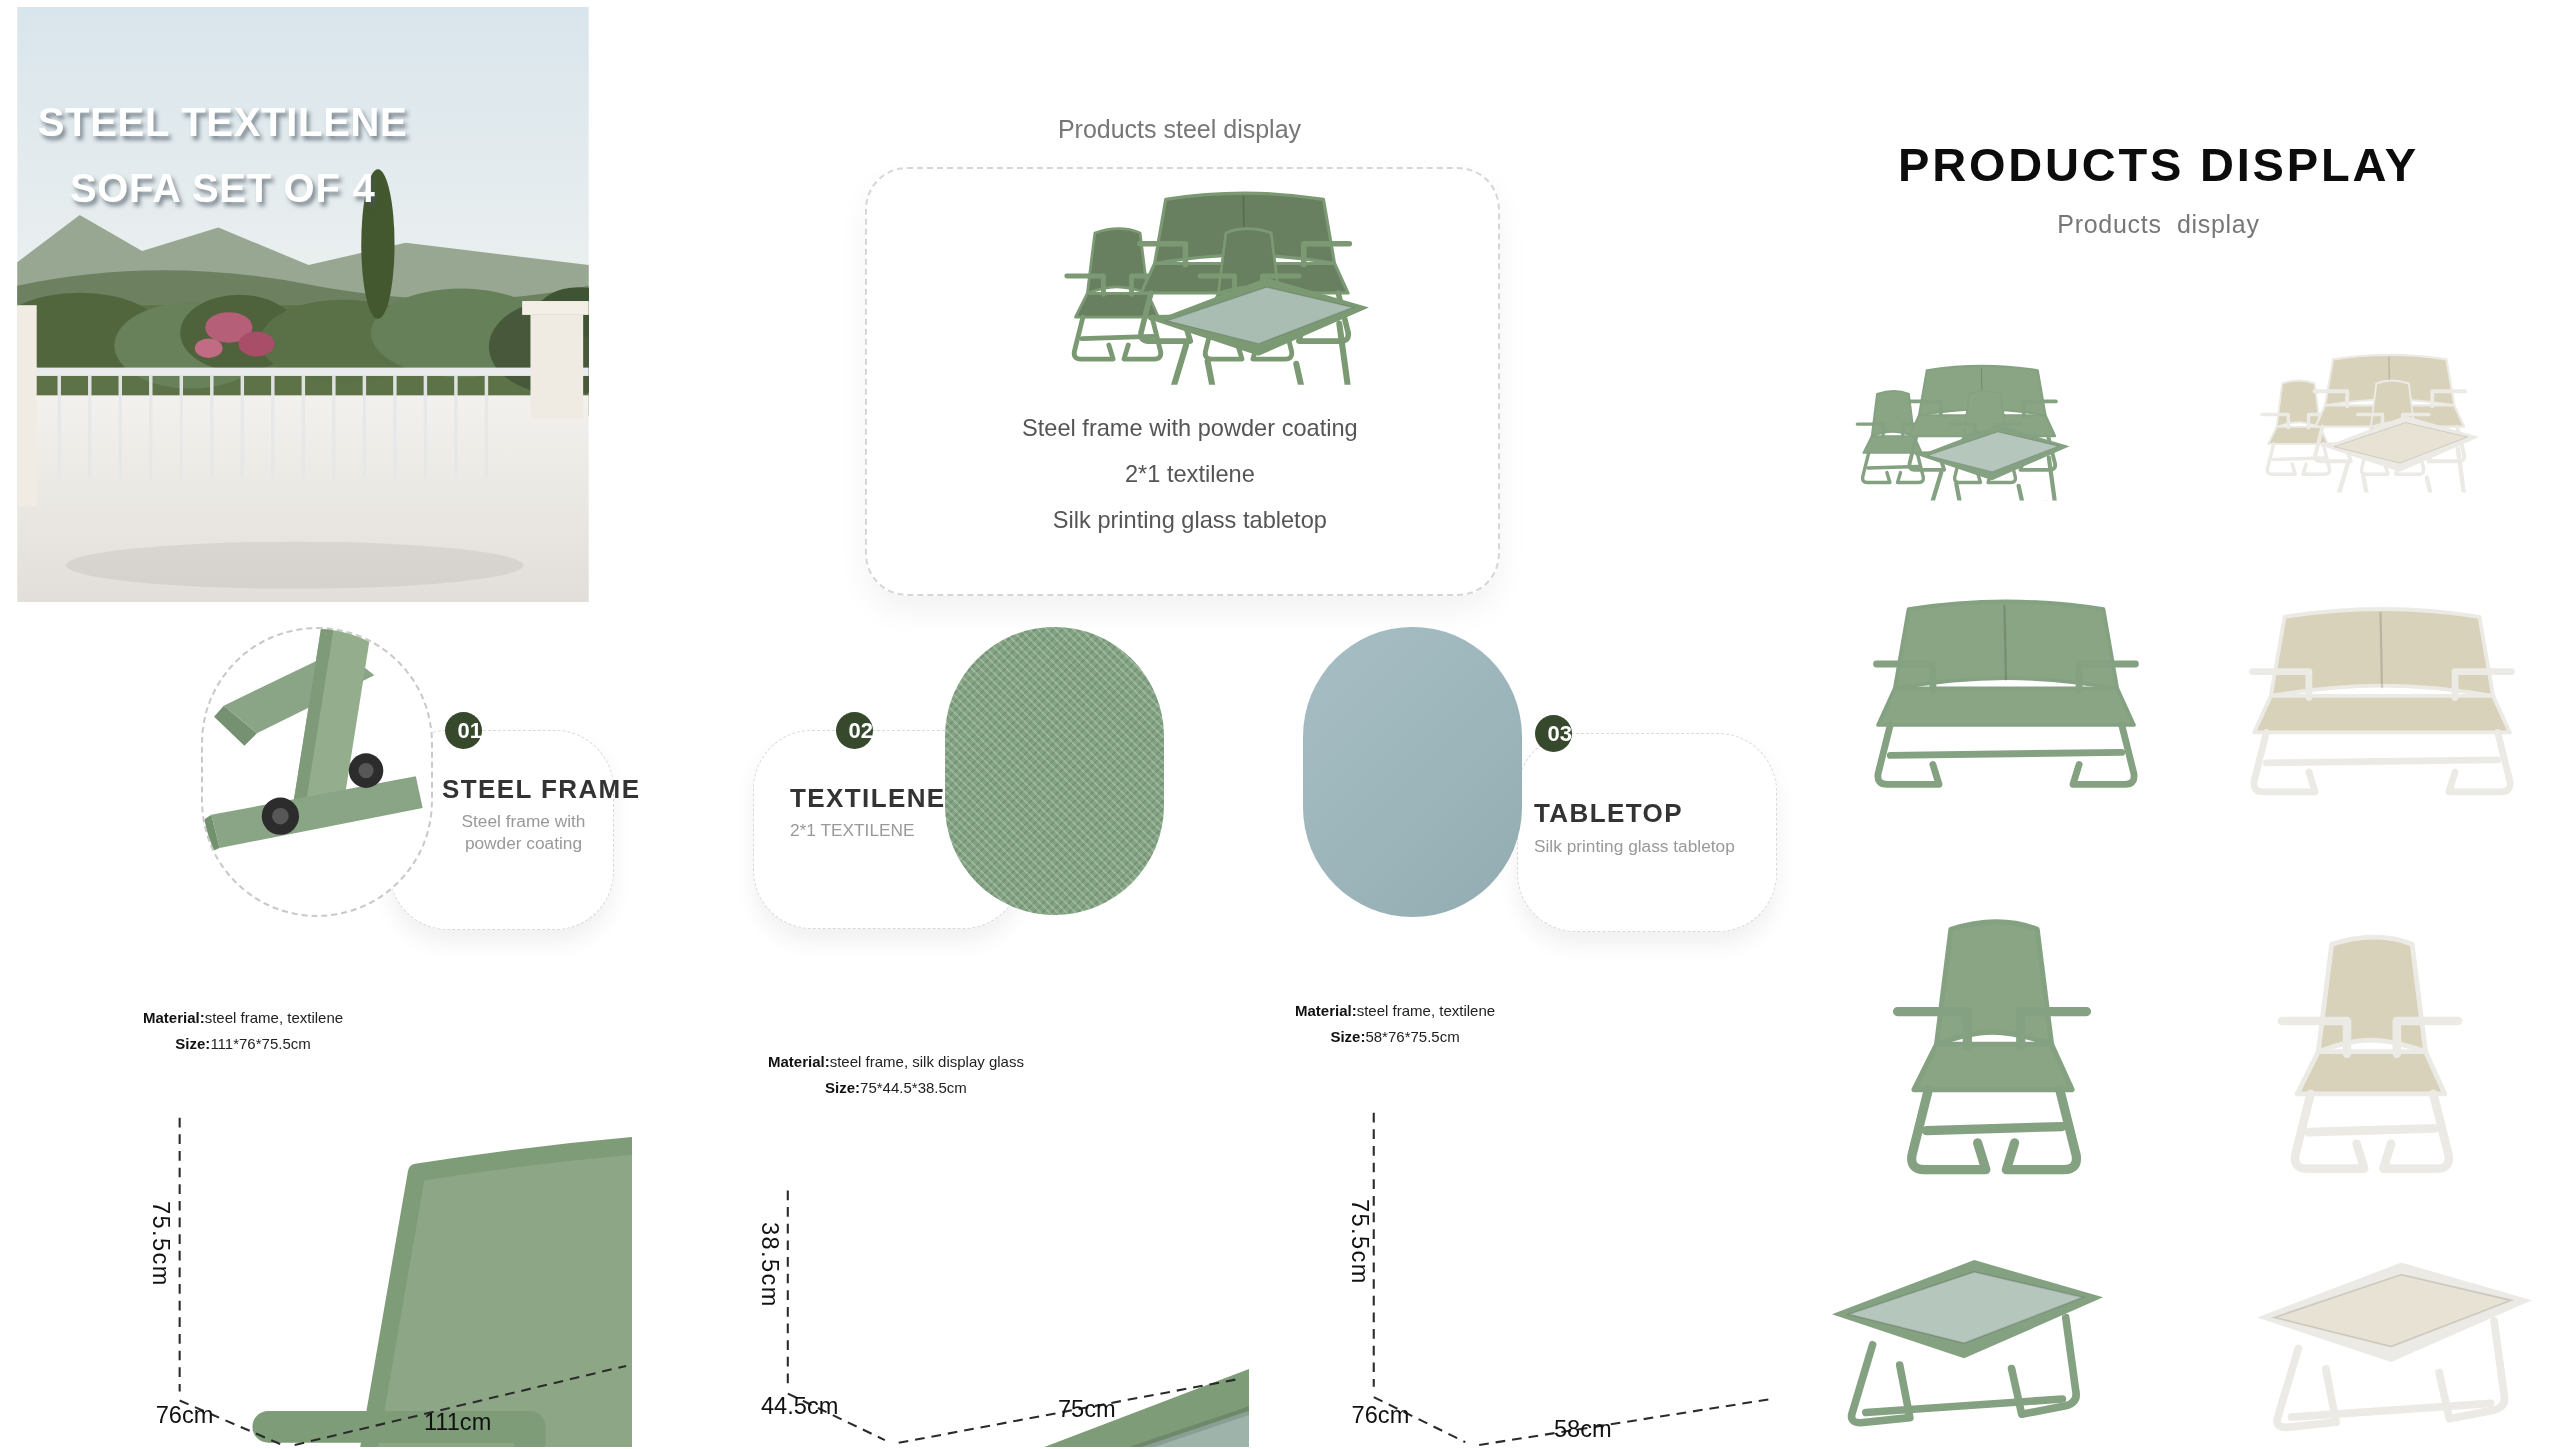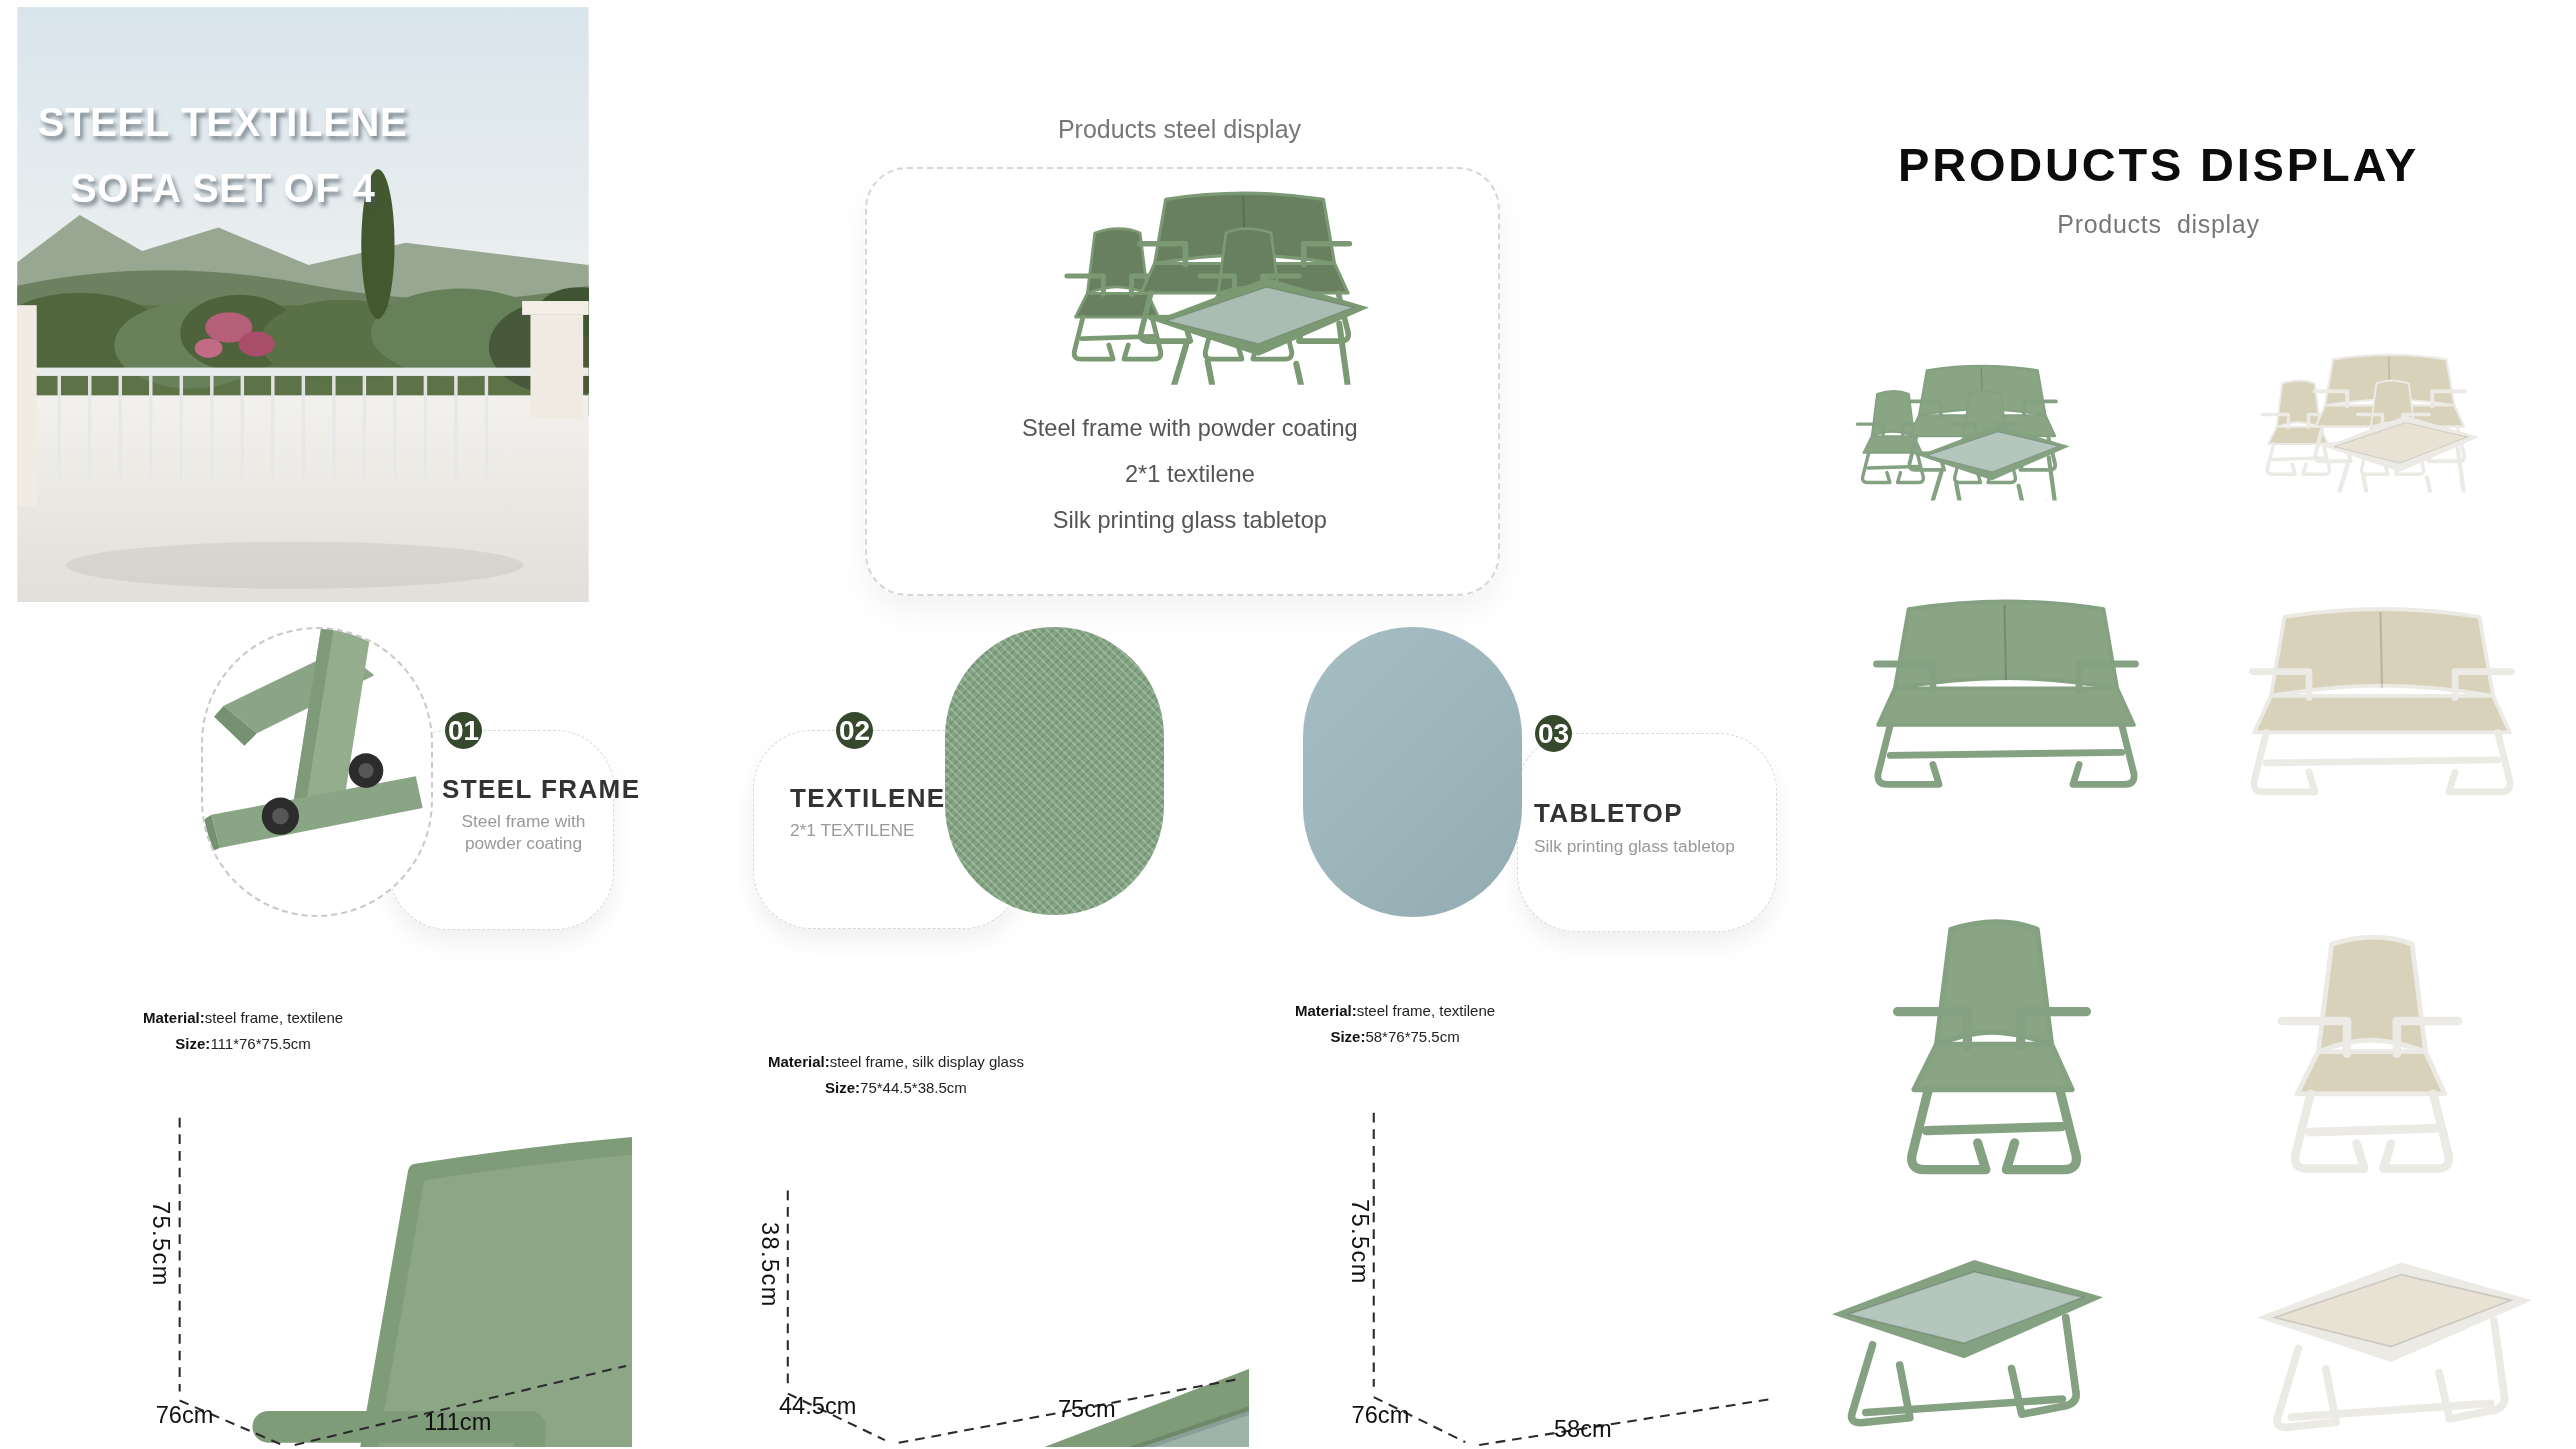--- a/index.html
+++ b/index.html
@@ -36,21 +36,21 @@
   .bullets{position:absolute;left:155px;top:247px;font-size:23.6px;color:#555;}
   .bullets div{line-height:25px;margin-bottom:21px;}
 
   
   .pcell svg{width:100%;height:100%;}
 
   
   .f-card{background:#fff;border:1.4px dashed #d9d9d9;border-radius:59px;
     box-shadow:0 12.5px 22px rgba(0,0,0,.06);}
   .f-badge{width:37px;height:37px;border-radius:50%;background:#36492c;color:#fff;
-    font-size:28px;font-weight:700;text-align:center;line-height:37px;z-index:5;}
+    font-size:22px;font-weight:700;text-align:right;line-height:37px;z-index:5;}
   .f-title{font-size:26px;font-weight:700;color:#333;letter-spacing:1.4px;z-index:4;}
   .f-desc{font-size:17.3px;color:#999;line-height:21.5px;z-index:4;}
   .f-oval{border-radius:118px;overflow:hidden;z-index:3;}
   .oval-photo{background:#fff;border:2.1px dashed #c9c9c9;}
   .swatch-textilene{background-color:#83a483;
     background-image:
       repeating-linear-gradient(45deg, rgba(255,255,255,.20) 0 2.1px, transparent 2.1px 6.2px),
       repeating-linear-gradient(-45deg, rgba(0,0,0,.10) 0 2.1px, transparent 2.1px 6.2px);}
   .swatch-glass{background:linear-gradient(135deg,#a6bec3 0%,#9cb5bb 55%,#93acb2 100%);}
 
@@ -303,21 +303,21 @@
   </div>
 
   <div class="abs dim-fig" style="left:753px;top:1135px;width:496px;height:312px;">
     <svg class="scene cell-dim" viewBox="0 0 715 450">
       <use href="#sym-table" transform="translate(135,5) scale(3.0)"></use>
       <path class="dashline" d="M50,80 L50,360"></path>
       <path class="dashline" d="M50,373 L190,440"></path>
       <path class="dashline" d="M210,444 L700,352"></path>
     </svg>
     <div class="vlabel" style="left:2.8px;top:87px;">38.5cm</div>
-    <div class="dlabel" style="left:26px;top:258px;">44.5cm</div>
+    <div class="dlabel" style="left:8px;top:258px;">44.5cm</div>
     <div class="wlabel" style="left:305px;top:261px;">75cm</div>
   </div>
 
   <div class="abs dim-fig" style="left:1346px;top:1102px;width:437px;height:346px;">
     <svg class="scene cell-dim" viewBox="0 0 630 498">
       <use href="#sym-chair" transform="translate(115,2) scale(3.62)"></use>
       <path class="dashline" d="M40,15 L40,410"></path>
       <path class="dashline" d="M40,425 L172,490"></path>
       <path class="dashline" d="M192,494 L612,428"></path>
     </svg>

